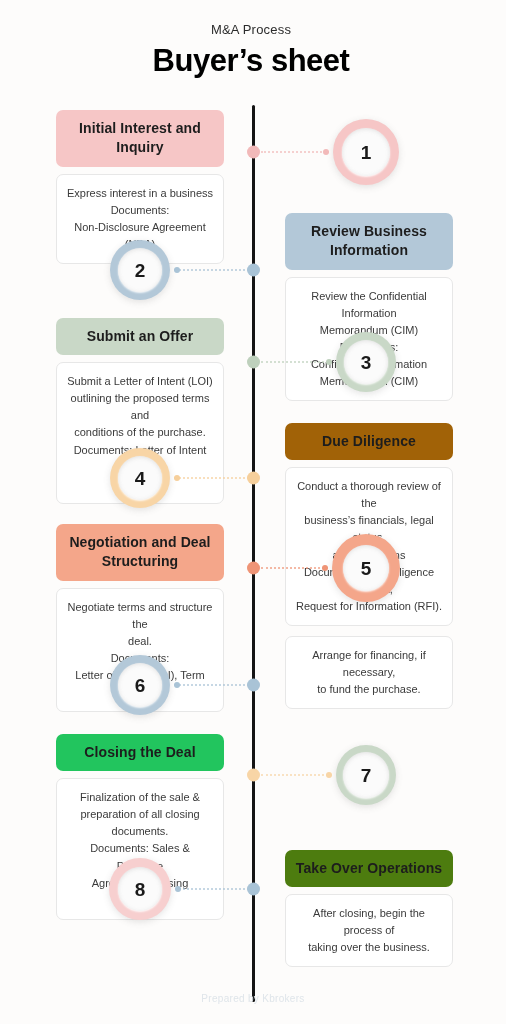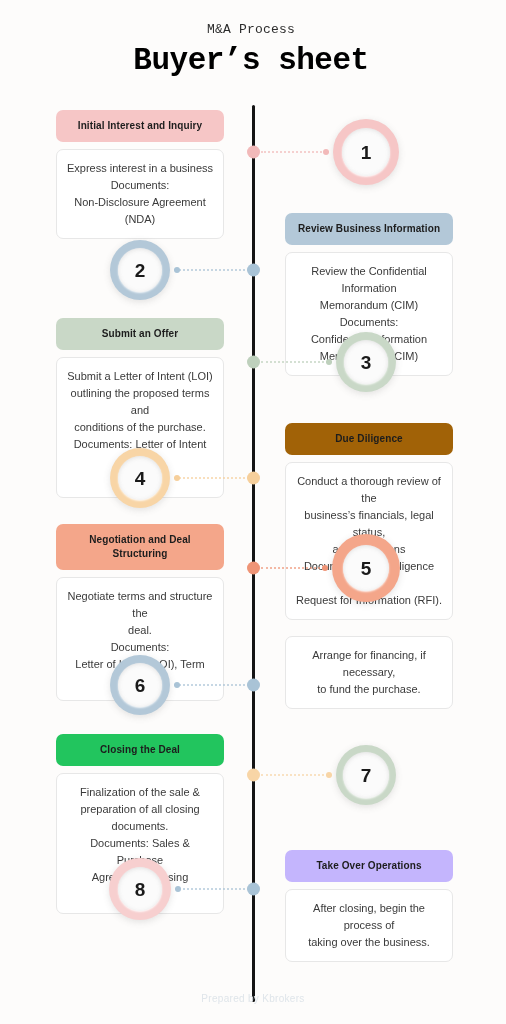--- a/index.html
+++ b/index.html
@@ -14,21 +14,20 @@
     position: relative;
     overflow: hidden;
   }
 
   
   .header {
     position: absolute;
     top: 0; left: 0; right: 4px;
     text-align: center;
     padding-top: 22px;
-    font-family: Liberation Mono, monospace;
   }
   .eyebrow {
     font-size: 13px;
     color: #2c2c2c;
     letter-spacing: .2px;
     margin: 0 0 6px 0;
     font-weight: 400;
   }
   .title {
     font-size: 31px;
@@ -110,21 +109,21 @@
 
   
   .step { position: absolute; width: 168px; }
   .step.left  { left: 56px; }
   .step.right { left: 285px; }
 
   .step-head {
     border-radius: 7px;
     padding: 9px 8px;
     text-align: center;
-    font-size: 10px;
+    font-size: 14px;
     font-weight: 700;
     color: #1d1d1d;
     line-height: 1.38;
     letter-spacing: .1px;
   }
   .step-body {
     margin-top: 7px;
     background: #ffffff;
     border: 1px solid #e7e7e7;
     border-radius: 7px;
@@ -248,21 +247,21 @@
       <div class="inner" style="width: 46px; height: 46px;">
         <span class="num">7</span>
       </div>
     </div>
     <div class="spine-dot" style="top: 775px; background: rgb(248, 213, 166);"></div>
     <div class="connector to-right" style="color: rgb(248, 213, 166); top: 775px; left: 261px; width: 71px;">
       <div class="dots"></div>
       <div class="cap"></div>
     </div>
     <div class="step right" style="top: 850px;">
-      <div class="step-head" style="background: #c4b5fd;">Take Over Operations</div>
+      <div class="step-head" style="background: #4d7c0f;">Take Over Operations</div>
       <div class="step-body">After closing, begin the process of<br>taking over the business.</div>
     </div>
     <div class="medallion" style="left: 140px; top: 889px; width: 62px; height: 62px; background: rgb(247, 207, 207);">
       <div class="inner" style="width: 44px; height: 44px;">
         <span class="num">8</span>
       </div>
     </div>
     <div class="spine-dot" style="top: 889px; background: rgb(169, 195, 214);"></div>
     <div class="connector to-left" style="color: rgb(169, 195, 214); top: 889px; left: 175px; width: 74px;">
       <div class="dots"></div>

